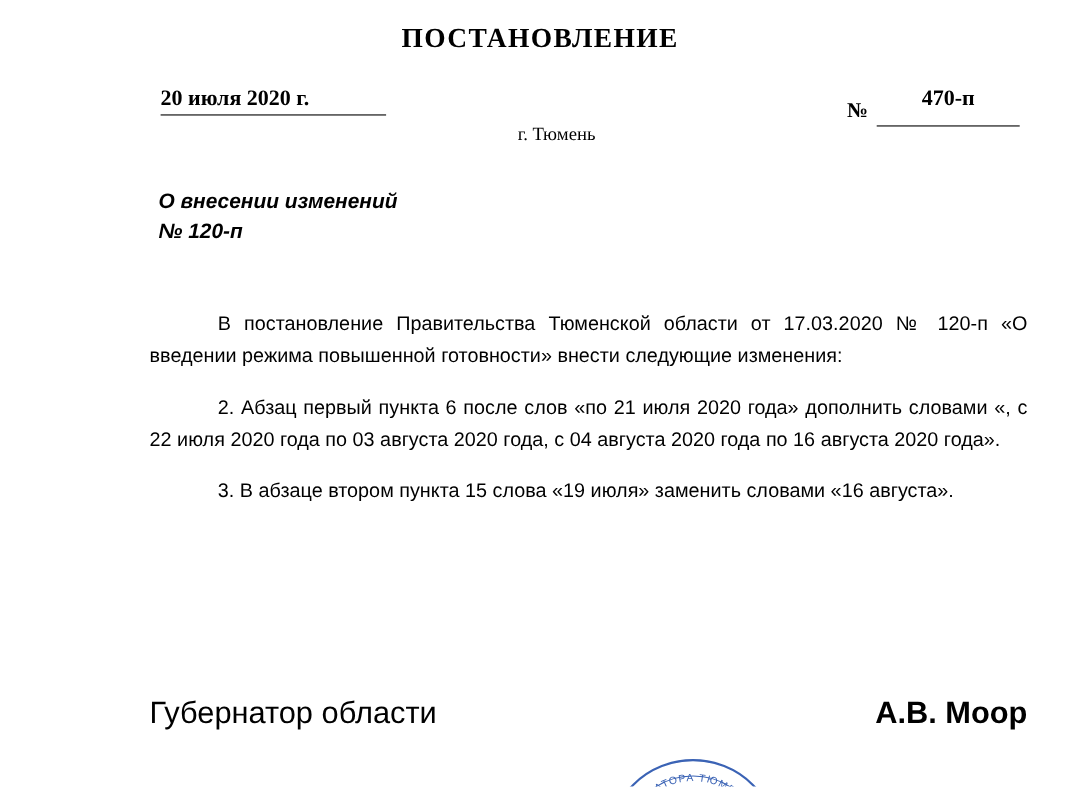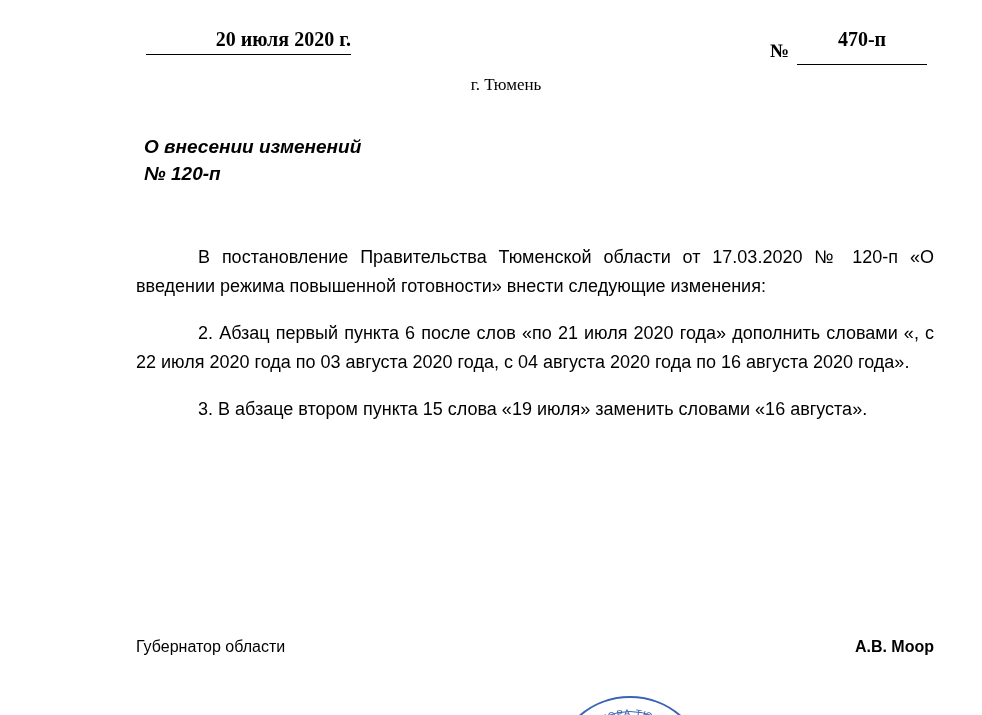--- a/index.html
+++ b/index.html
@@ -42,21 +42,21 @@
   .doc-date {
     position: absolute;
     left: 146px;
     top: 0;
     font-family: "Liberation Serif", serif;
     font-weight: bold;
     font-size: 20px;
     width: 205px;
     padding-bottom: 3px;
     border-bottom: 1.5px solid #000;
-    text-align: right;
+    text-align: left;
   }
   .doc-no-wrap {
     position: absolute;
     right: 55px;
     top: 0;
     display: flex;
     align-items: flex-end;
   }
   .doc-no-label {
     font-family: "Liberation Serif", serif;
@@ -73,21 +73,21 @@
     text-align: center;
     padding-bottom: 13px;
     border-bottom: 1.5px solid #000;
   }
 
   
   .doc-city {
     text-align: center;
     font-family: "Liberation Serif", serif;
     font-size: 17px;
-    margin-top: 13px;
+    margin-top: 0;
     padding-left: 30px;
   }
 
   
   .doc-subject {
     margin-top: 38px;
     margin-left: 144px;
     font-style: italic;
     font-weight: bold;
     font-size: 19px;
@@ -115,21 +115,21 @@
 
   
   .sign-row {
     position: absolute;
     left: 136px;
     right: 48px;
     top: 610px;
     display: flex;
     justify-content: space-between;
     align-items: baseline;
-    font-size: 16px;
+    font-size: 28px;
   }
   .sign-title {
     font-weight: normal;
   }
   .sign-name {
     font-weight: bold;
   }
 
   
   .stamp {
@@ -164,20 +164,21 @@
     font-size: 9.5px;
     letter-spacing: 1.1px;
     fill: #3b63b5;
   }
 </style>
 </head>
 <body>
 
 <div class="page">
 
+  <div class="doc-title">ПОСТАНОВЛЕНИЕ</div>
 
   <div class="meta-row">
     <div class="doc-date">20 июля 2020 г.</div>
     <div class="doc-no-wrap">
       <span class="doc-no-label">№</span>
       <span class="doc-no-value">470-п</span>
     </div>
   </div>
 
   <div class="doc-city">г. Тюмень</div>

